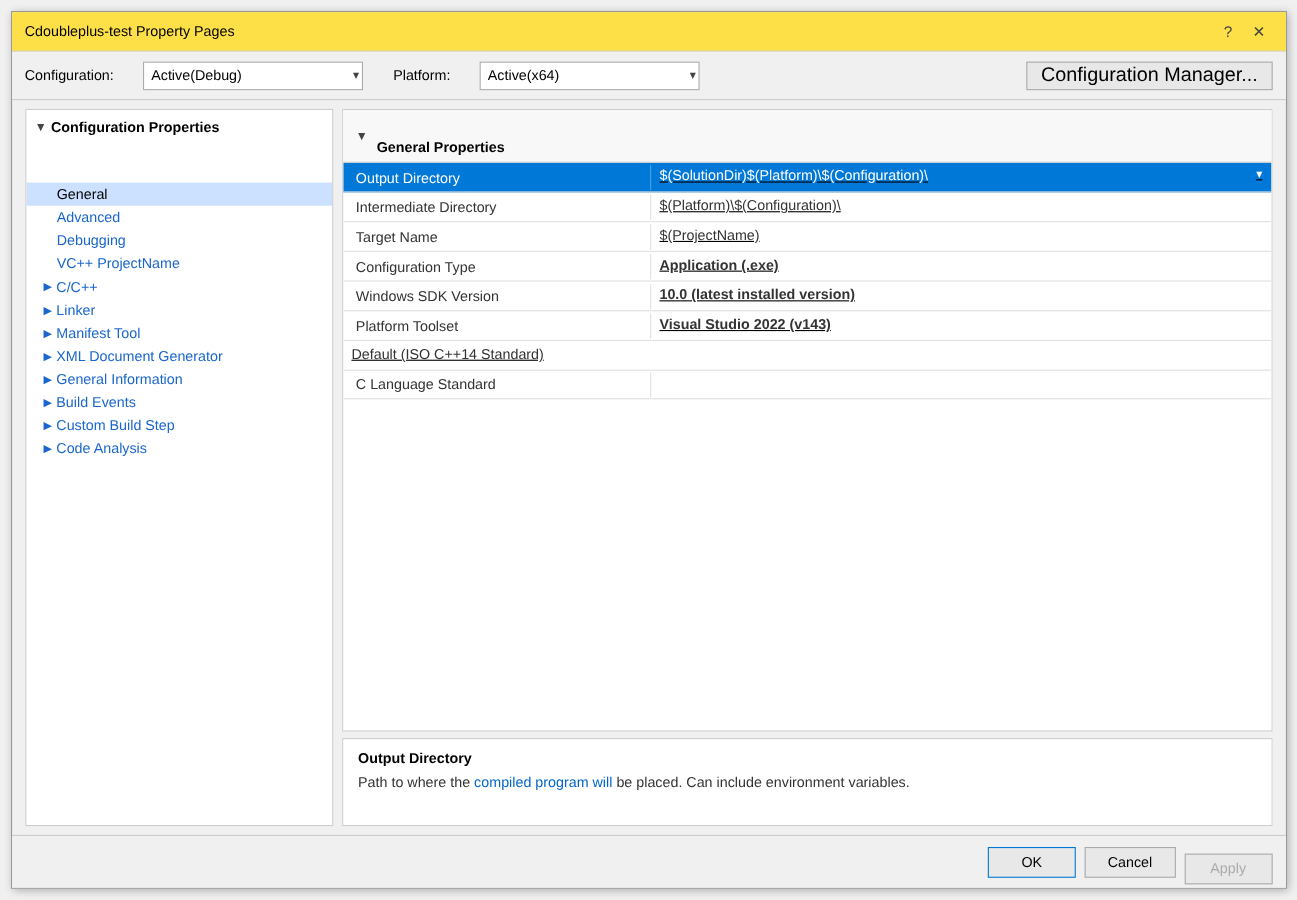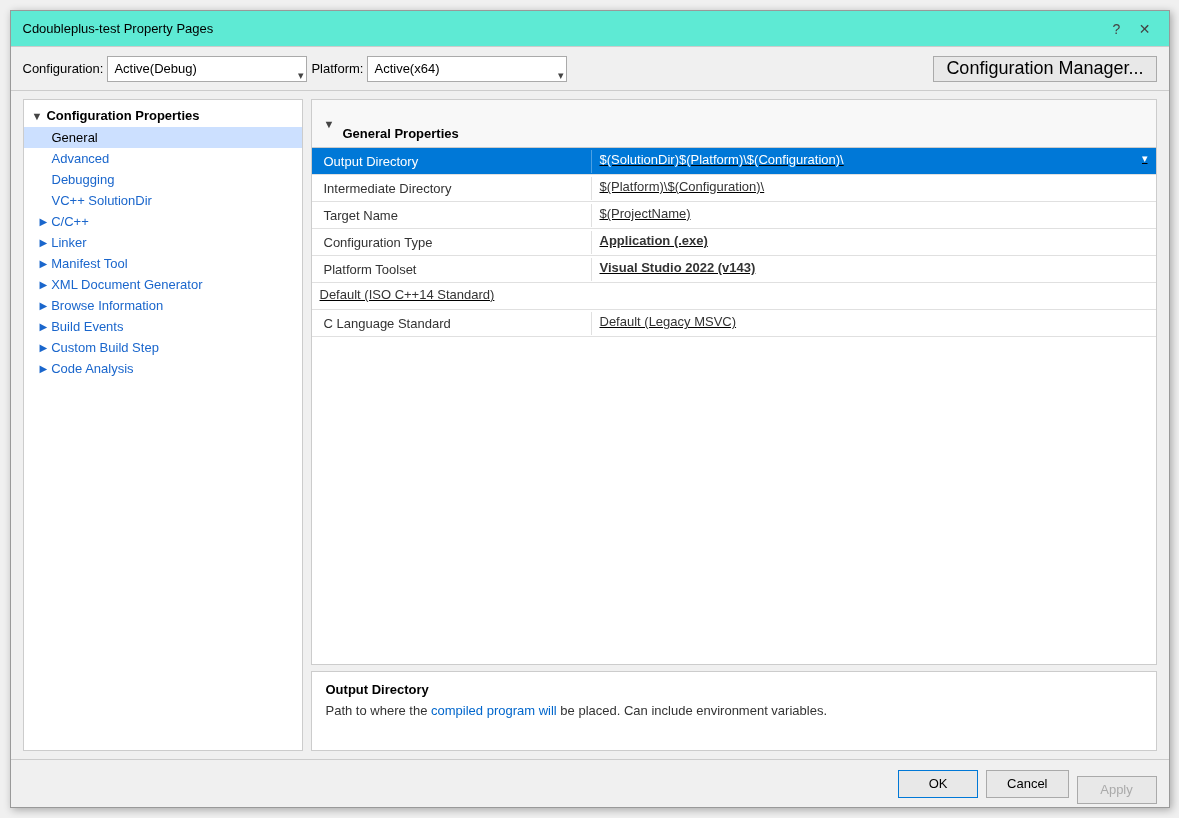--- a/index.html
+++ b/index.html
@@ -17,21 +17,21 @@
     .dialog {
       width: 1160px;
       height: 798px;
       background: #f0f0f0;
       border: 1px solid #999;
       box-shadow: 2px 2px 8px rgba(0,0,0,0.3);
       display: flex;
       flex-direction: column;
     }
     .title-bar {
-      background: #5eead4;
+      background: #fde047;
       padding: 8px 12px;
       display: flex;
       align-items: center;
       justify-content: space-between;
       border-bottom: 1px solid #ccc;
       height: 36px;
       gap: 36px;
     }
     .title-text {
       font-size: 13px;
@@ -51,21 +51,21 @@
       font-size: 14px;
       color: #444;
       display: flex;
       align-items: center;
       justify-content: center;
     }
     .config-bar {
       display: flex;
       align-items: center;
       padding: 8px 12px;
-      gap: 4px;
+      gap: 27px;
       background: #f0f0f0;
       border-bottom: 1px solid #ccc;
       height: 44px;
     }
     .config-label {
       font-size: 13px;
       color: #000;
     }
     .config-select {
       height: 26px;
@@ -75,21 +75,21 @@
       padding: 0 20px 0 6px;
       appearance: none;
       -webkit-appearance: none;
       cursor: pointer;
       min-width: 200px;
       position: relative;
     }
     .select-wrapper {
       position: relative;
       display: inline-flex;
-      align-items: flex-end;
+      align-items: center;
     }
     .select-wrapper::after {
       content: '▾';
       position: absolute;
       right: 4px;
       pointer-events: none;
       font-size: 11px;
       color: #444;
     }
     .config-manager-btn {
@@ -137,20 +137,21 @@
     }
     .tree-item {
       display: flex;
       align-items: center;
       padding: 3px 8px 3px 28px;
       font-size: 13px;
       cursor: pointer;
     }
     .tree-item.selected {
       background: #cce0ff;
+      margin-top: 39px;
     }
     .tree-item.selected .item-label {
       color: #000;
     }
     .tree-item .item-label {
       color: #1a66cc;
     }
     .tree-group {
       display: flex;
       align-items: center;
@@ -335,41 +336,41 @@
         <div class="tree-item selected">
           <span class="item-label">General</span>
         </div>
         <div class="tree-item">
           <span class="item-label">Advanced</span>
         </div>
         <div class="tree-item">
           <span class="item-label">Debugging</span>
         </div>
         <div class="tree-item">
-          <span class="item-label">VC++ SolutionDir</span>
+          <span class="item-label">VC++ ProjectName</span>
         </div>
         <div class="tree-group">
           <span class="arrow">▶</span>
           <span>C/C++</span>
         </div>
         <div class="tree-group">
           <span class="arrow">▶</span>
           <span>Linker</span>
         </div>
         <div class="tree-group">
           <span class="arrow">▶</span>
           <span>Manifest Tool</span>
         </div>
         <div class="tree-group">
           <span class="arrow">▶</span>
           <span>XML Document Generator</span>
         </div>
         <div class="tree-group">
           <span class="arrow">▶</span>
-          <span>Browse Information</span>
+          <span>General Information</span>
         </div>
         <div class="tree-group">
           <span class="arrow">▶</span>
           <span>Build Events</span>
         </div>
         <div class="tree-group">
           <span class="arrow">▶</span>
           <span>Custom Build Step</span>
         </div>
         <div class="tree-group">
@@ -409,39 +410,42 @@
             </div>
           </div>
 
           <div class="prop-row">
             <div class="prop-name">Configuration Type</div>
             <div class="prop-value-container">
               <span class="prop-value bold">Application (.exe)</span>
             </div>
           </div>
 
+          <div class="prop-row">
+            <div class="prop-name">Windows SDK Version</div>
+            <div class="prop-value-container">
+              <span class="prop-value bold">10.0 (latest installed version)</span>
+            </div>
+          </div>
 
           <div class="prop-row">
             <div class="prop-name">Platform Toolset</div>
             <div class="prop-value-container">
               <span class="prop-value bold">Visual Studio 2022 (v143)</span>
             </div>
           </div>
 
           <div class="prop-row">
             <div class="prop-value-container">
               <span class="prop-value">Default (ISO C++14 Standard)</span>
             </div>
           </div>
 
           <div class="prop-row">
             <div class="prop-name">C Language Standard</div>
-            <div class="prop-value-container">
-              <span class="prop-value">Default (Legacy MSVC)</span>
-            </div>
           </div>
         </div>
       </div>
 
       <div class="info-panel">
         <div class="info-title">Output Directory</div>
         <div class="info-text">
           <span>Path to where the </span><span class="highlight">compiled program will</span><span> be placed. Can include environment variables.</span>
         </div>
       </div>

